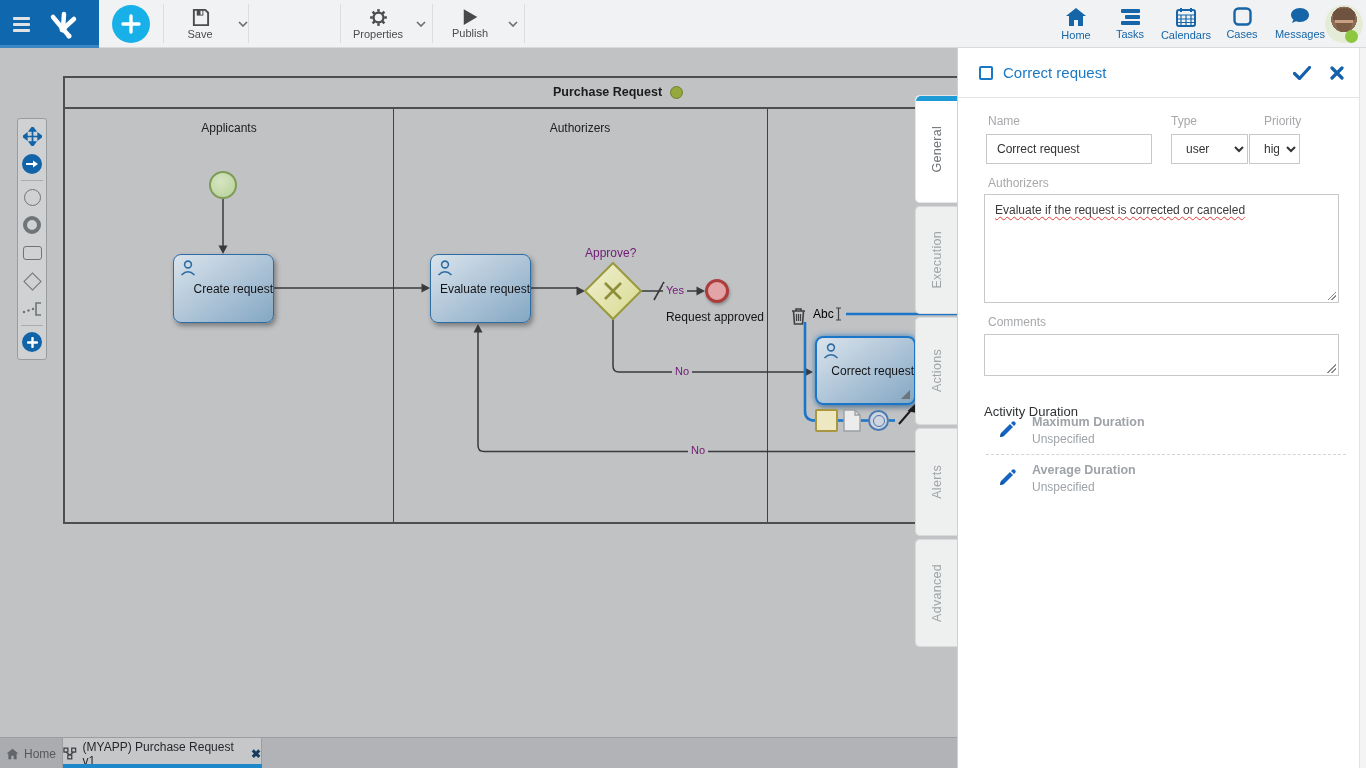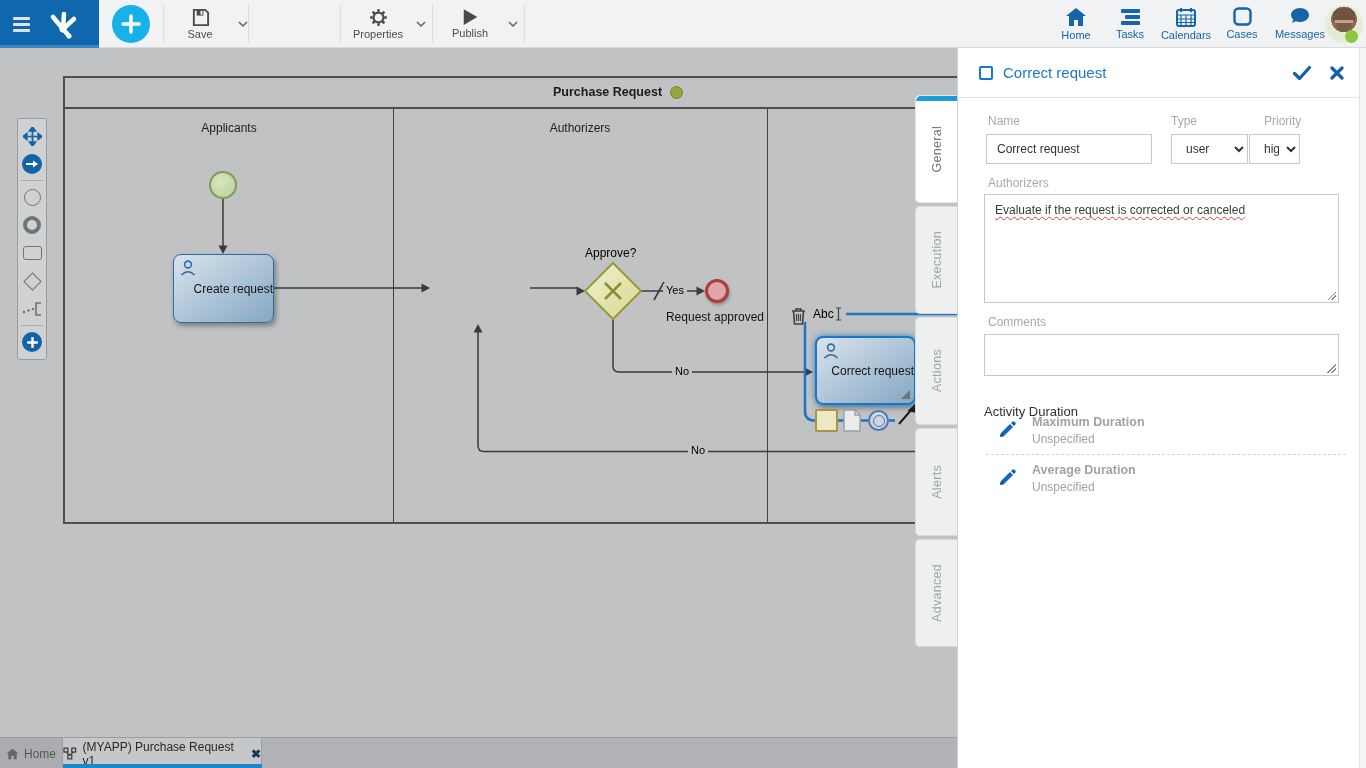--- a/index.html
+++ b/index.html
@@ -30,21 +30,21 @@
   
   .canvas { position:absolute; left:0; top:48px; width:957px; height:689px; background:#c0c2c4; overflow:hidden; }
   .pool { position:absolute; left:63px; top:28px; width:1100px; height:448px; border:2px solid #4c4e50; }
   .pool-titleband { position:absolute; left:0; top:0; width:100%; height:31px; border-bottom:2px solid #4c4e50; }
   .pool-title { position:absolute; left:488px; top:7px; display:flex; align-items:center; gap:8px; }
   .pool-title span { font-size:12.5px; font-weight:bold; color:#1c1c1e; }
   .pool-status { width:13px; height:13px; border-radius:50%; background:#94a83e; border:1px solid #737f2e; }
   .lane-div { position:absolute; top:31px; bottom:0; width:1px; background:#3f4143; }
   .lane-label { position:absolute; top:43px; text-align:center; font-size:12px; color:#202022; }
 
-  .edge-label { position:absolute; font-size:11px; color:#000000; background:#c0c2c4; padding:0 3px; z-index:6; }
+  .edge-label { position:absolute; font-size:11px; color:#701a75; background:#c0c2c4; padding:0 3px; z-index:6; }
   .node-label { font-size:12px; color:#141416; }
 
   .task { position:absolute; width:101px; height:69px; border:1.5px solid #2e6da4; border-radius:8px;
           background:linear-gradient(145deg,#d9e3eb 0%,#abc2d6 55%,#84a8c3 100%);
           box-shadow:2px 3px 5px rgba(40,40,40,.45); display:flex; align-items:center; justify-content:flex-end; z-index:5; cursor:pointer; }
   .task .person { position:absolute; left:6px; top:5px; }
   .task.selected { border:2px solid #1b76c8; box-shadow:0 0 6px rgba(27,118,200,.75), 2px 3px 5px rgba(40,40,40,.35); }
   .task .corner { position:absolute; right:4px; bottom:4px; width:0; height:0; border-left:9px solid transparent; border-bottom:9px solid #6f7478; }
 
   .event-start { position:absolute; left:209px; top:123px; width:28px; height:28px; border-radius:50%;
@@ -288,20 +288,27 @@
   <div class="event-start"></div>
 
   <div class="task" style="left:173px; top:206px">
     <svg class="person" width="16" height="16" viewBox="0 0 16 16">
       <circle cx="8" cy="4.5" r="3.4" fill="none" stroke="#2e6da4" stroke-width="1.6"></circle>
       <path d="M1.5 15 Q8 8.5 14.5 15" fill="none" stroke="#2e6da4" stroke-width="1.6"></path>
     </svg>
     <span class="node-label">Create request</span>
   </div>
 
+  <div class="task" style="left:430px; top:206px">
+    <svg class="person" width="16" height="16" viewBox="0 0 16 16">
+      <circle cx="8" cy="4.5" r="3.4" fill="none" stroke="#2e6da4" stroke-width="1.6"></circle>
+      <path d="M1.5 15 Q8 8.5 14.5 15" fill="none" stroke="#2e6da4" stroke-width="1.6"></path>
+    </svg>
+    <span class="node-label">Evaluate request</span>
+  </div>
 
   <svg class="abs" style="left:583px; top:213px; z-index:5" width="60" height="60">
     <defs>
       <linearGradient id="gwg" x1="0" y1="0" x2="1" y2="1">
         <stop offset="0" stop-color="#f0f1d2"></stop>
           <stop offset="1" stop-color="#d8d98e"></stop>
       </linearGradient>
     </defs>
     <polygon points="30,2 58,30 30,58 2,30" fill="url(#gwg)" stroke="#99993d" stroke-width="2"></polygon>
     <path d="M22 22 L38 38 M38 22 L22 38" stroke="#8e8e3a" stroke-width="2.6"></path>

